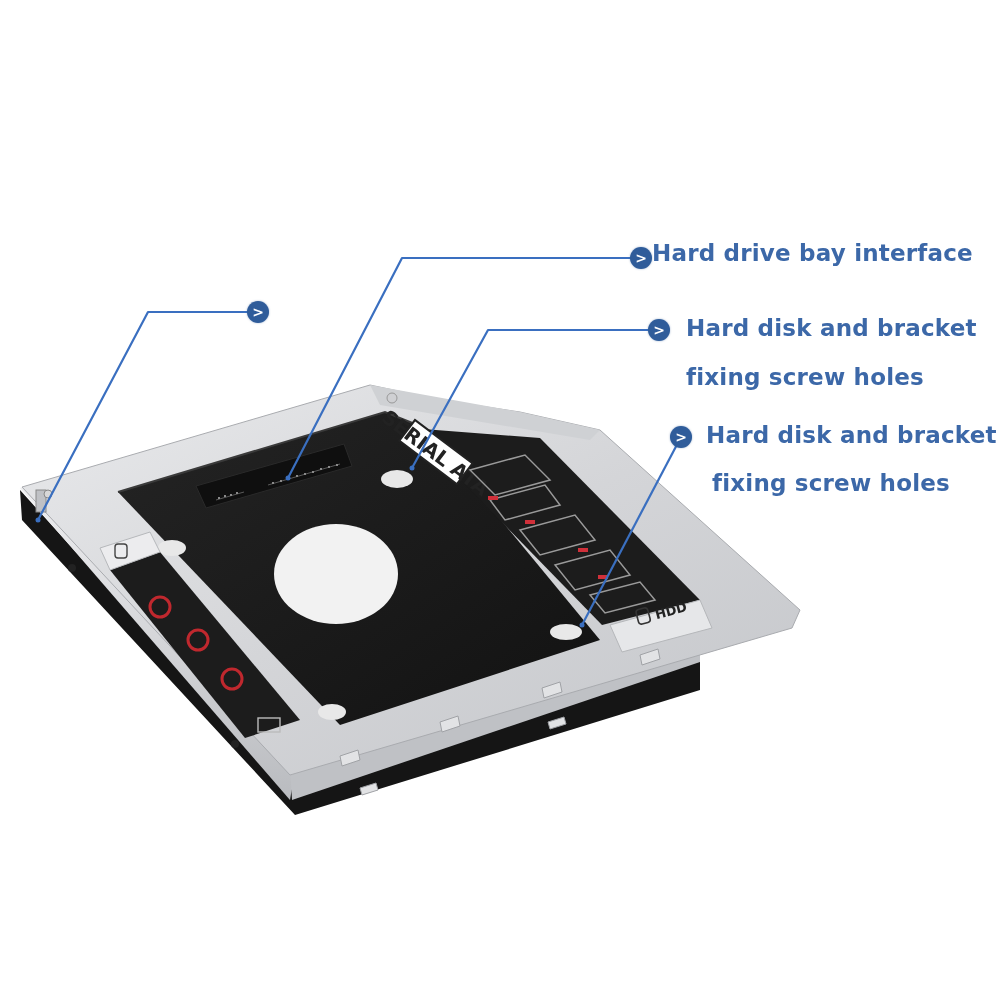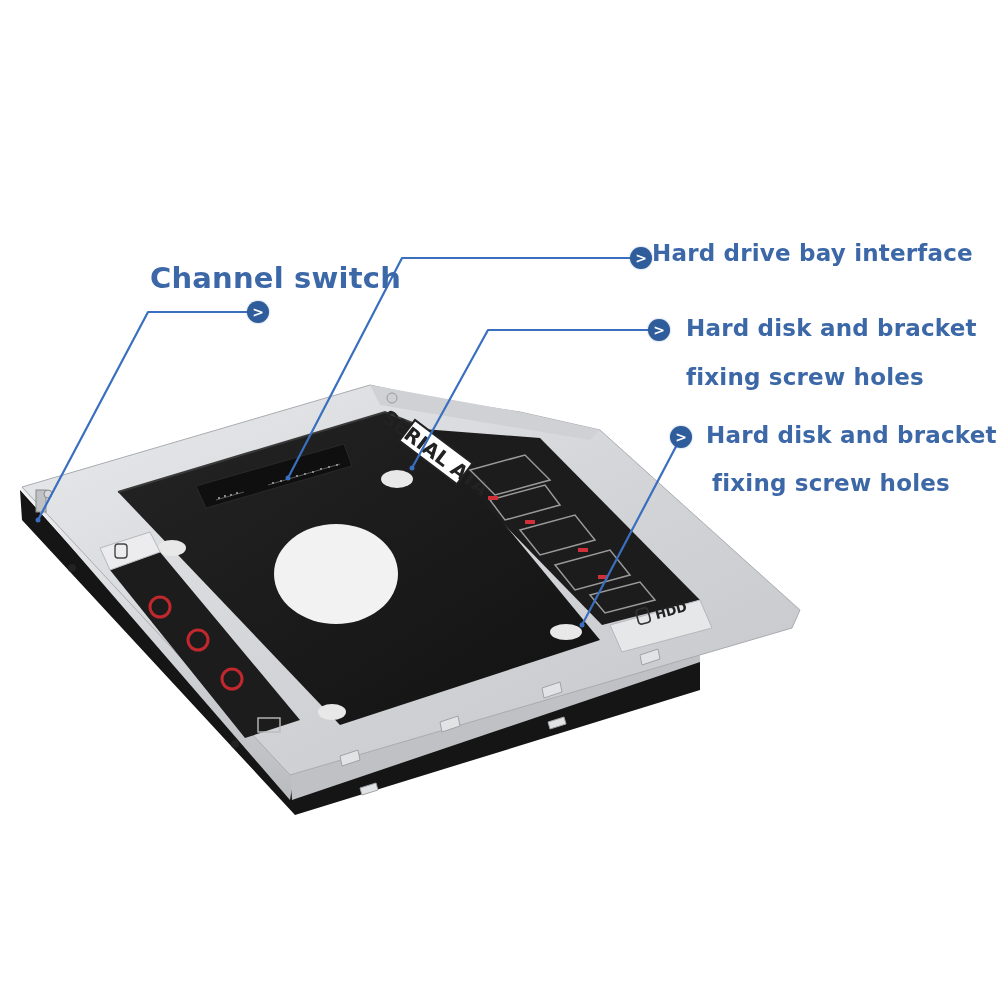--- a/index.html
+++ b/index.html
@@ -176,19 +176,18 @@
       <circle cx="412" cy="468" r="2.5"></circle>
       <circle cx="582" cy="625" r="2.5"></circle>
     </g>
   </svg>
 
   <div class="marker" style="left:247px; top:301px;">&gt;</div>
   <div class="marker" style="left:630px; top:247px;">&gt;</div>
   <div class="marker" style="left:648px; top:319px;">&gt;</div>
   <div class="marker" style="left:670px; top:426px;">&gt;</div>
 
-  <div class="callout-label lbl-channel">Channel switch</div>
   <div class="callout-label lbl-bay">Hard drive bay interface</div>
   <div class="callout-label lbl-screw1-a">Hard disk and bracket</div>
   <div class="callout-label lbl-screw1-b">fixing screw holes</div>
   <div class="callout-label lbl-screw2-a">Hard disk and bracket</div>
   <div class="callout-label lbl-screw2-b">fixing screw holes</div>
 </div>
 
 </body></html>

